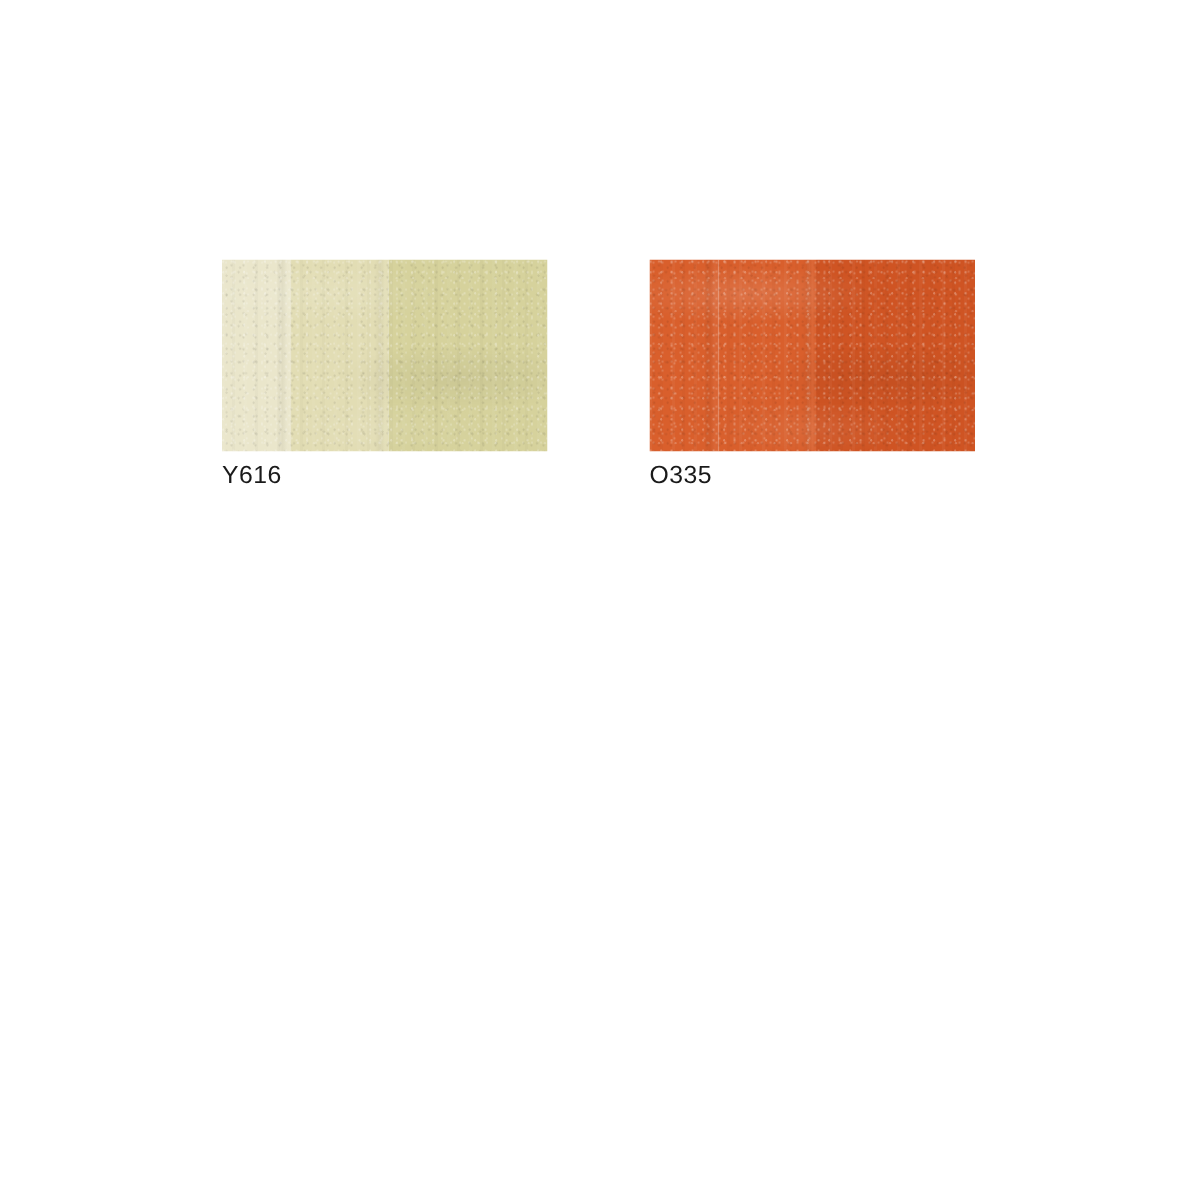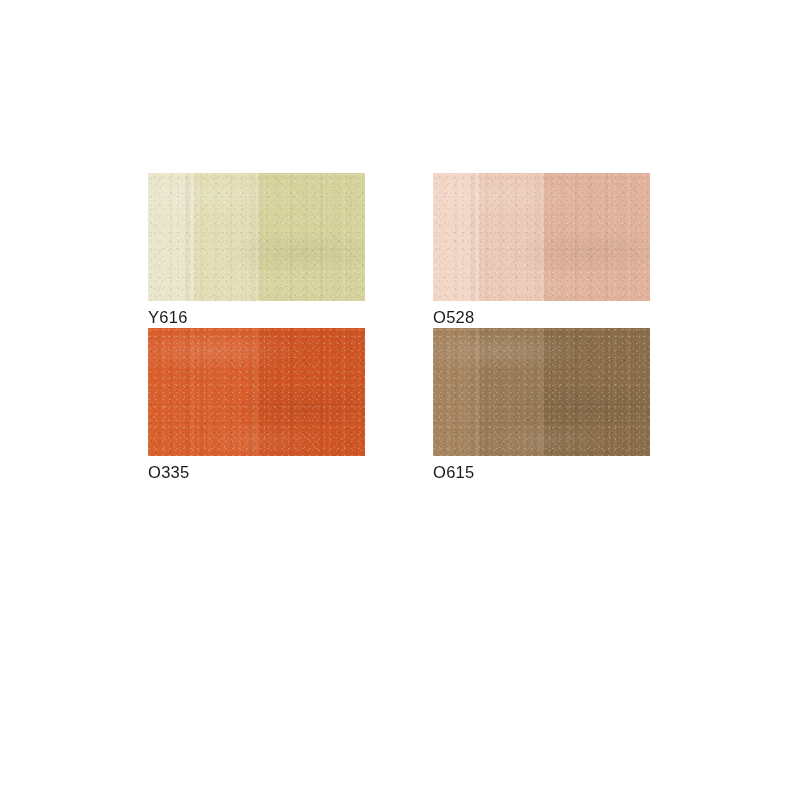--- a/index.html
+++ b/index.html
@@ -154,69 +154,35 @@
         <div class="grain-layer"></div>
         <div class="seam-layer">
           <div class="seam s1"></div>
           <div class="seam s2"></div>
         </div>
       </div>
       <div class="swatch-label">Y616</div>
     </div>
 
 
-    <div class="swatch-cell">
-      <div class="swatch-chip">
-        <div class="band-layer">
-          <div class="band b1" style="background: rgb(242, 214, 198);"></div>
-          <div class="band b2" style="background: rgb(236, 201, 182);"></div>
-          <div class="band b3" style="background: rgb(224, 178, 156);"></div>
-        </div>
-        <div class="mottle-layer"></div>
-        <div class="streak-layer"></div>
-        <div class="grain-layer"></div>
-        <div class="seam-layer">
-          <div class="seam s1"></div>
-          <div class="seam s2"></div>
-        </div>
-      </div>
-      <div class="swatch-label">O528</div>
-    </div>
 
     <div class="swatch-cell">
       <div class="swatch-chip">
         <div class="band-layer">
           <div class="band b1" style="background: rgb(217, 95, 44);"></div>
           <div class="band b2" style="background: rgb(217, 95, 44);"></div>
           <div class="band b3" style="background: rgb(207, 84, 35);"></div>
         </div>
         <div class="mottle-layer"></div>
         <div class="streak-layer"></div>
         <div class="grain-layer"></div>
         <div class="seam-layer">
           <div class="seam s1"></div>
           <div class="seam s2"></div>
         </div>
       </div>
       <div class="swatch-label">O335</div>
     </div>
 
 
-    <div class="swatch-cell">
-      <div class="swatch-chip">
-        <div class="band-layer">
-          <div class="band b1" style="background: rgb(165, 132, 95);"></div>
-          <div class="band b2" style="background: rgb(153, 122, 86);"></div>
-          <div class="band b3" style="background: rgb(138, 108, 73);"></div>
-        </div>
-        <div class="mottle-layer"></div>
-        <div class="streak-layer"></div>
-        <div class="grain-layer"></div>
-        <div class="seam-layer">
-          <div class="seam s1"></div>
-          <div class="seam s2"></div>
-        </div>
-      </div>
-      <div class="swatch-label">O615</div>
-    </div>
 
   </div>
 </div>
 
 </body></html>

